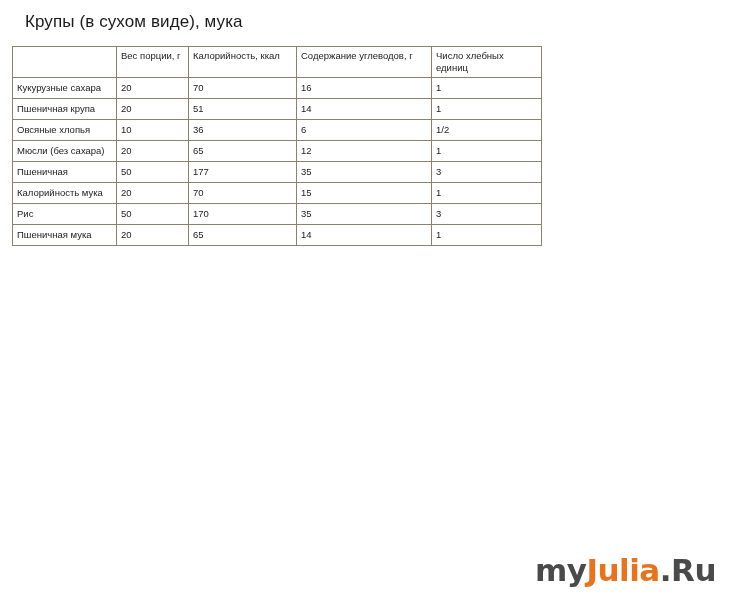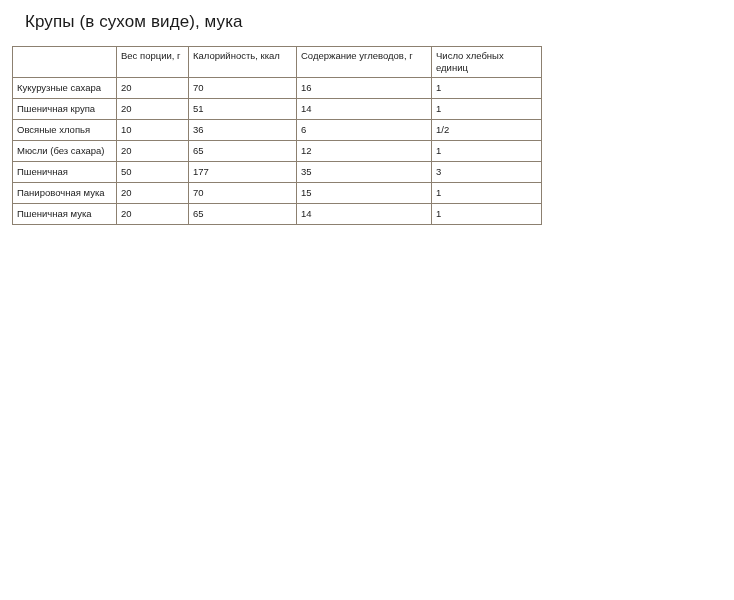--- a/index.html
+++ b/index.html
@@ -137,31 +137,41 @@
           <td>1</td>
         </tr>
         <tr>
           <td>Пшеничная</td>
           <td>50</td>
           <td>177</td>
           <td>35</td>
           <td>3</td>
         </tr>
         <tr>
-          <td>Панировочная мука</td>
+          <td>Калорийность мука</td>
           <td>20</td>
           <td>70</td>
           <td>15</td>
           <td>1</td>
+        </tr>
+        <tr>
+          <td>Рис</td>
+          <td>50</td>
+          <td>170</td>
+          <td>35</td>
+          <td>3</td>
         </tr>
         <tr>
           <td>Пшеничная мука</td>
           <td>20</td>
           <td>65</td>
           <td>14</td>
           <td>1</td>
         </tr>
       </tbody>
     </table>
   </div>
 
+  <div class="brand">
+    <span class="my">my</span><span class="julia">Julia</span><span class="ru">.Ru</span>
+  </div>
 
 </div>
 
 </body></html>

